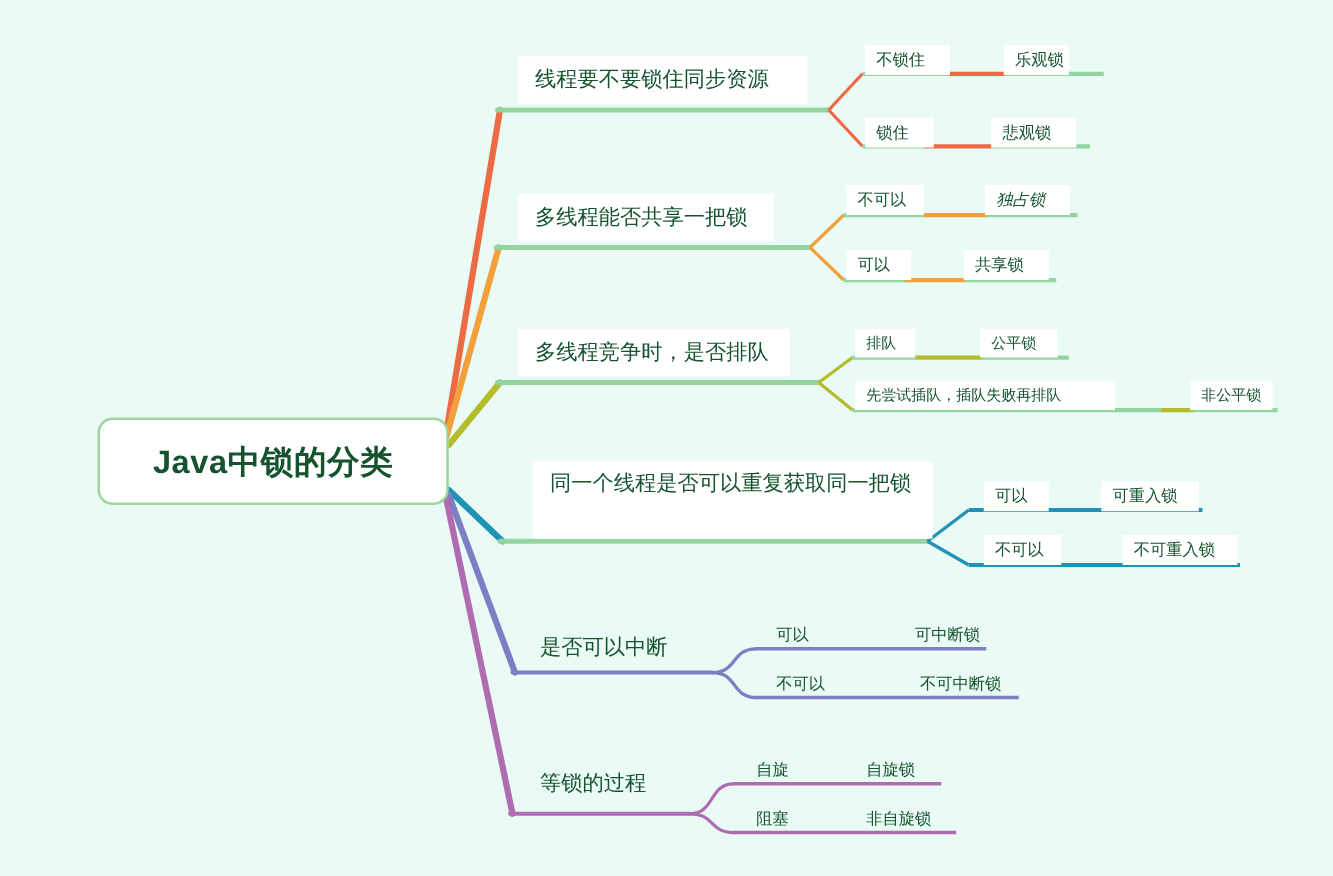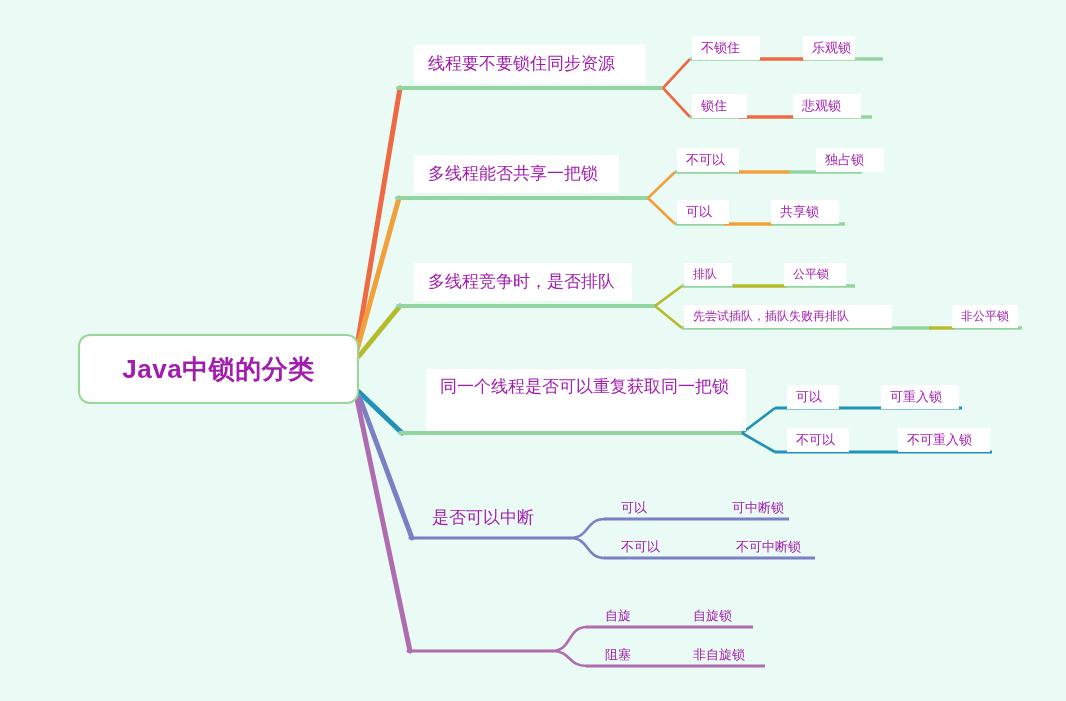--- a/index.html
+++ b/index.html
@@ -20,21 +20,21 @@
     position: absolute;
     left: 0;
     top: 0;
     width: 1066px;
     height: 701px;
     pointer-events: none;
   }
   .node {
     position: absolute;
     background: #ffffff;
-    color: #a21caf;
+    color: #14532d;
     white-space: pre-wrap;
     box-sizing: border-box;
   }
   
   #root-node {
     left: 78px;
     top: 334px;
     width: 281px;
     height: 70px;
     border: 2px solid #9ad89a;
@@ -169,21 +169,21 @@
   <div class="node leaf" style="left:793px; top:94px; width:68px; height:24px;">
     <span>悲观锁</span>
   </div>
 
   <div class="node topic" style="left:414px; top:155px; width:205px; height:38px;">
     <span>多线程能否共享一把锁</span>
   </div>
   <div class="node leaf" style="left:677px; top:148px; width:62px; height:24px;">
     <span>不可以</span>
   </div>
-  <div class="node leaf" style="left:816px; top:148px; width:68px; height:24px;">
+  <div class="node leaf" style="left:788px; top:148px; width:68px; height:24px;font-style:italic;">
     <span>独占锁</span>
   </div>
   <div class="node leaf" style="left:677px; top:200px; width:52px; height:24px;">
     <span>可以</span>
   </div>
   <div class="node leaf" style="left:771px; top:200px; width:68px; height:24px;">
     <span>共享锁</span>
   </div>
 
   <div class="node topic" style="left:414px; top:263px; width:218px; height:38px;">
@@ -227,20 +227,23 @@
   <div class="node leaf" style="left:723px; top:496px; width:70px; height:23px; background:transparent;">
     <span>可中断锁</span>
   </div>
   <div class="node leaf" style="left:612px; top:535px; width:60px; height:23px; background:transparent;">
     <span>不可以</span>
   </div>
   <div class="node leaf" style="left:727px; top:535px; width:86px; height:23px; background:transparent;">
     <span>不可中断锁</span>
   </div>
 
+  <div class="node topic" style="left:418px; top:609px; width:112px; height:36px; background:transparent;">
+    <span>等锁的过程</span>
+  </div>
   <div class="node leaf" style="left:596px; top:604px; width:50px; height:23px; background:transparent;">
     <span>自旋</span>
   </div>
   <div class="node leaf" style="left:684px; top:604px; width:64px; height:23px; background:transparent;">
     <span>自旋锁</span>
   </div>
   <div class="node leaf" style="left:596px; top:643px; width:50px; height:23px; background:transparent;">
     <span>阻塞</span>
   </div>
   <div class="node leaf" style="left:684px; top:643px; width:76px; height:23px; background:transparent;">

